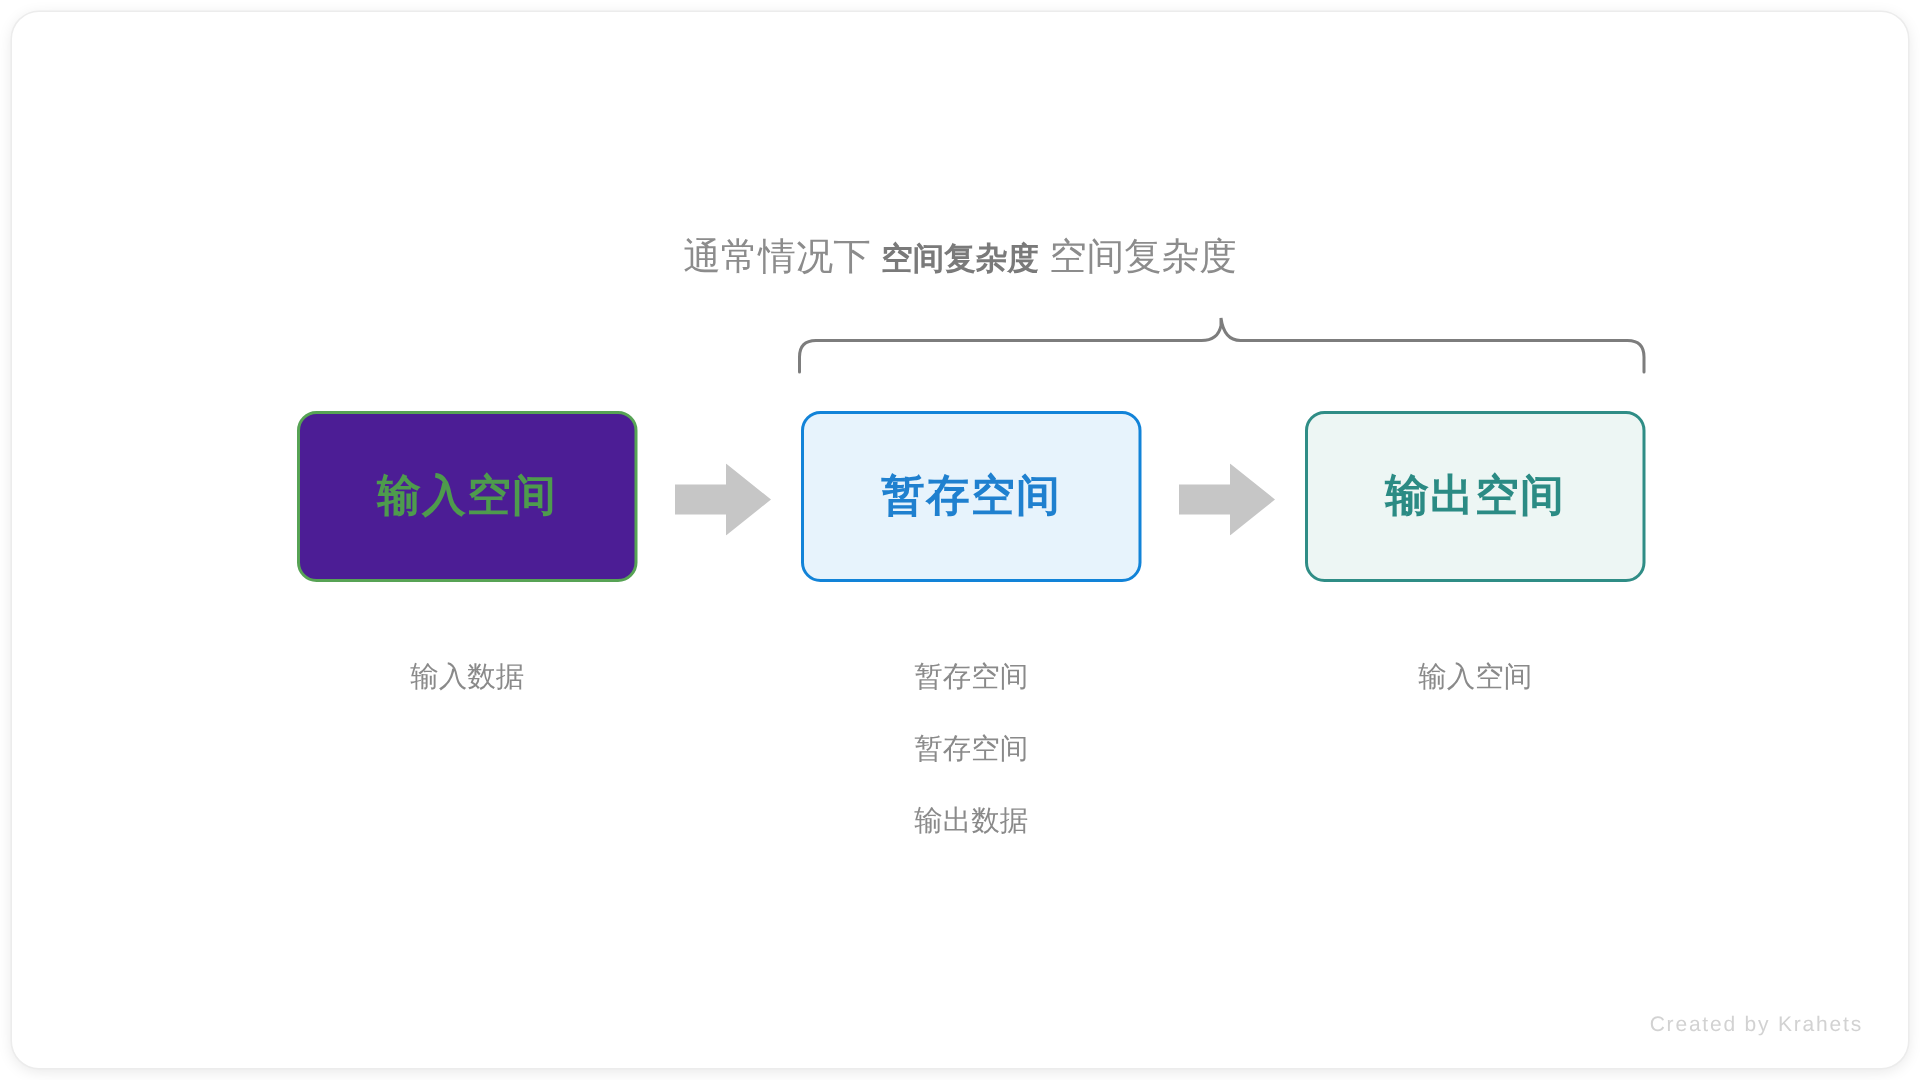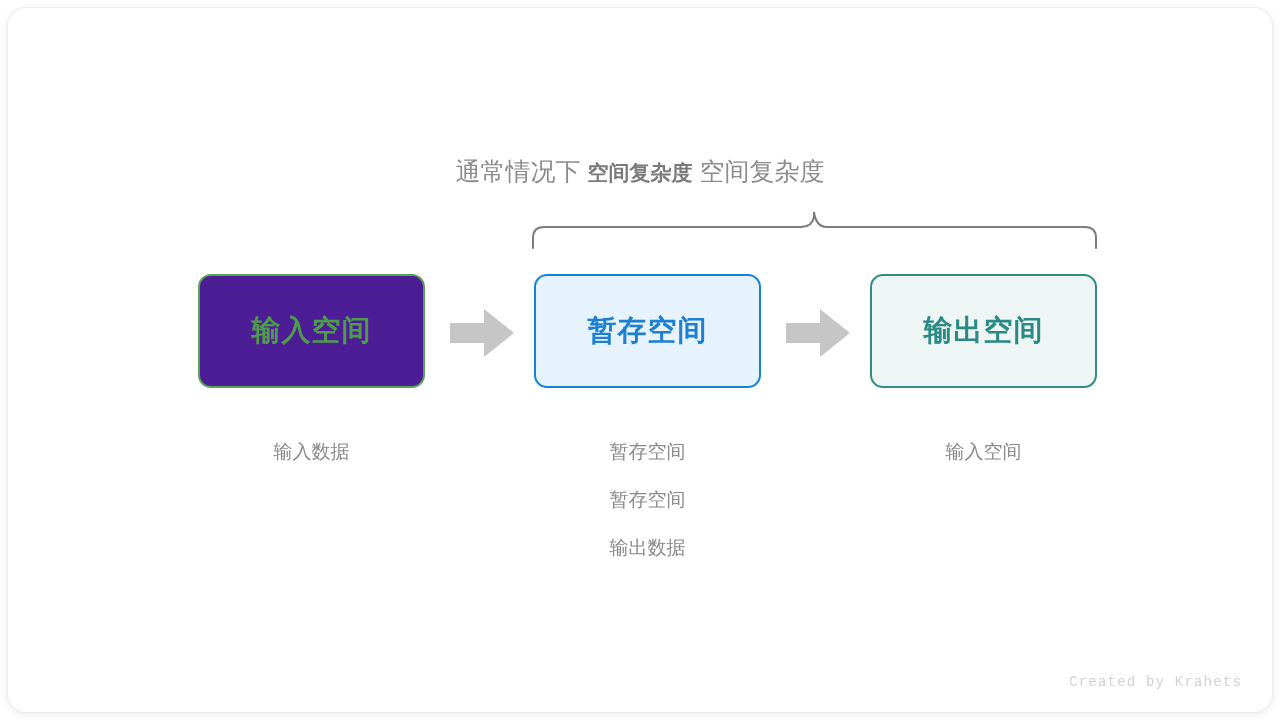--- a/index.html
+++ b/index.html
@@ -122,21 +122,21 @@
   .caption div { white-space: nowrap; }
 
   
   #footer {
     position: absolute;
     right: 30px;
     bottom: 22px;
     color: #d2d2d2;
     font-size: 14px;
     letter-spacing: 1.2px;
-    font-family: Liberation Mono, monospace;
+    font-family: Liberation Sans, sans-serif;
   }
 </style>
 </head>
 <body>
 
 <div id="canvas">
 
   <div id="heading">
     <span class="plain">通常情况下</span><span class="strong">空间复杂度</span><span class="plain">空间复杂度</span>
   </div>

